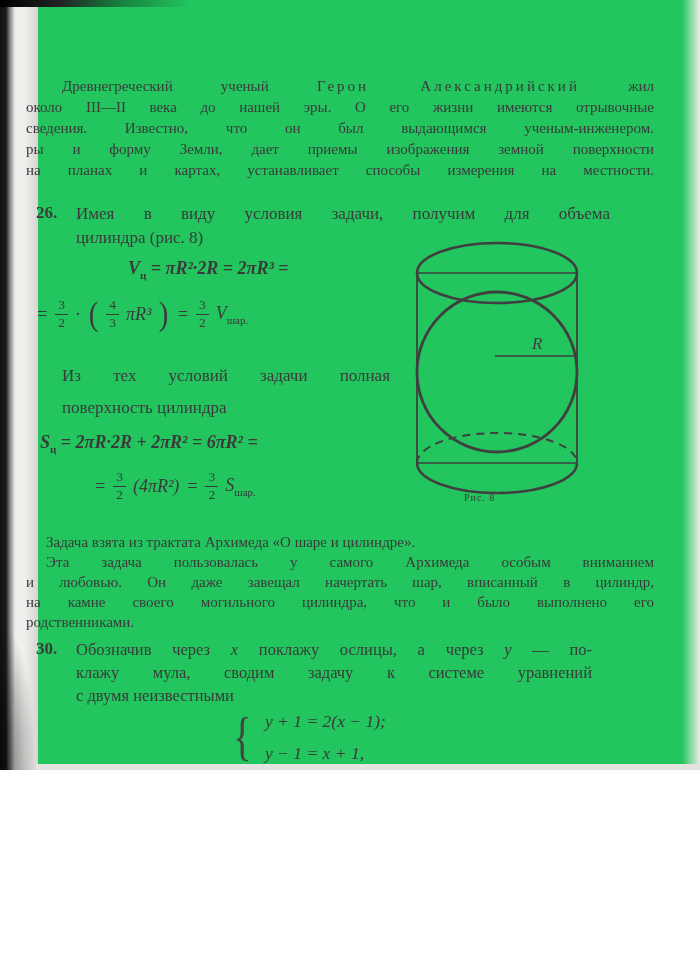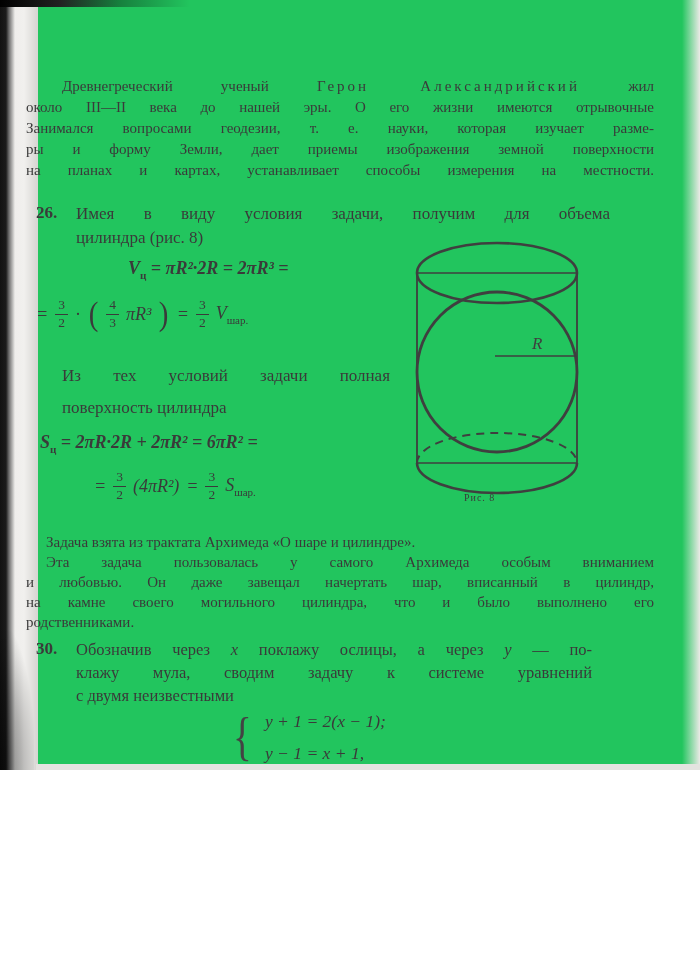--- a/index.html
+++ b/index.html
@@ -71,21 +71,21 @@
 
   <div class="spine"></div>
   <div class="spine-bottom"></div>
   <div class="top-edge"></div>
   <div class="right-edge"></div>
   <div class="bottom-edge"></div>
 
   <div class="abs body-text" style="left:26px;top:76px;width:628px;">
     <div class="jline indent1"><span>Древнегреческий ученый</span> <span class="spaced">Герон Александрийский</span> <span>жил</span></div>
     <div class="jline">около III—II века до нашей эры. О его жизни имеются отрывочные</div>
-    <div class="jline">Занимался вопросами геодезии, т. е. науки, которая изучает разме-</div>
+    <div class="jline">сведения. Известно, что он был выдающимся ученым-инженером.</div>
     <div class="jline">ры и форму Земли, дает приемы изображения земной поверхности</div>
     <div class="jline">на планах и картах, устанавливает способы измерения на местности.</div>
   </div>
 
   <div class="abs prob-num" style="left:36px;top:203px;text-align:right;">26.</div>
   <div class="abs prob-text" style="left:76px;top:202px;width:534px;">
     <div class="jline">Имея в виду условия задачи, получим для объема</div>
     <div class="pline">цилиндра (рис. 8)</div>
   </div>
 

